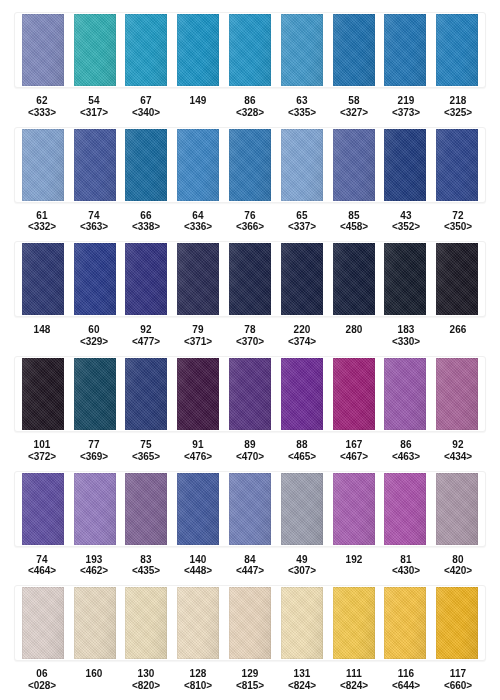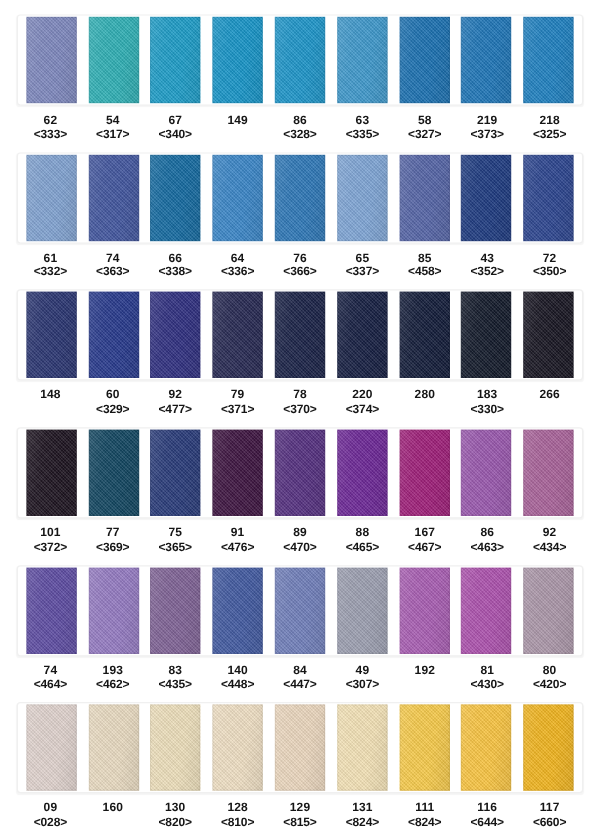--- a/index.html
+++ b/index.html
@@ -477,21 +477,21 @@
         </div>
         <div class="cell">
           <div class="swatch" title="116" style="background-color: rgb(245, 194, 66);"></div>
         </div>
         <div class="cell">
           <div class="swatch" title="117" style="background-color: rgb(237, 178, 32);"></div>
         </div>
       </div>
       <div class="label-track">
         <div class="label-cell">
-          <span class="label-num">09</span>
+          <span class="label-num">06</span>
           <span class="label-code">&lt;028&gt;</span>
         </div>
         <div class="label-cell">
           <span class="label-num">160</span>
           <span class="label-code"></span>
         </div>
         <div class="label-cell">
           <span class="label-num">130</span>
           <span class="label-code">&lt;820&gt;</span>
         </div>

